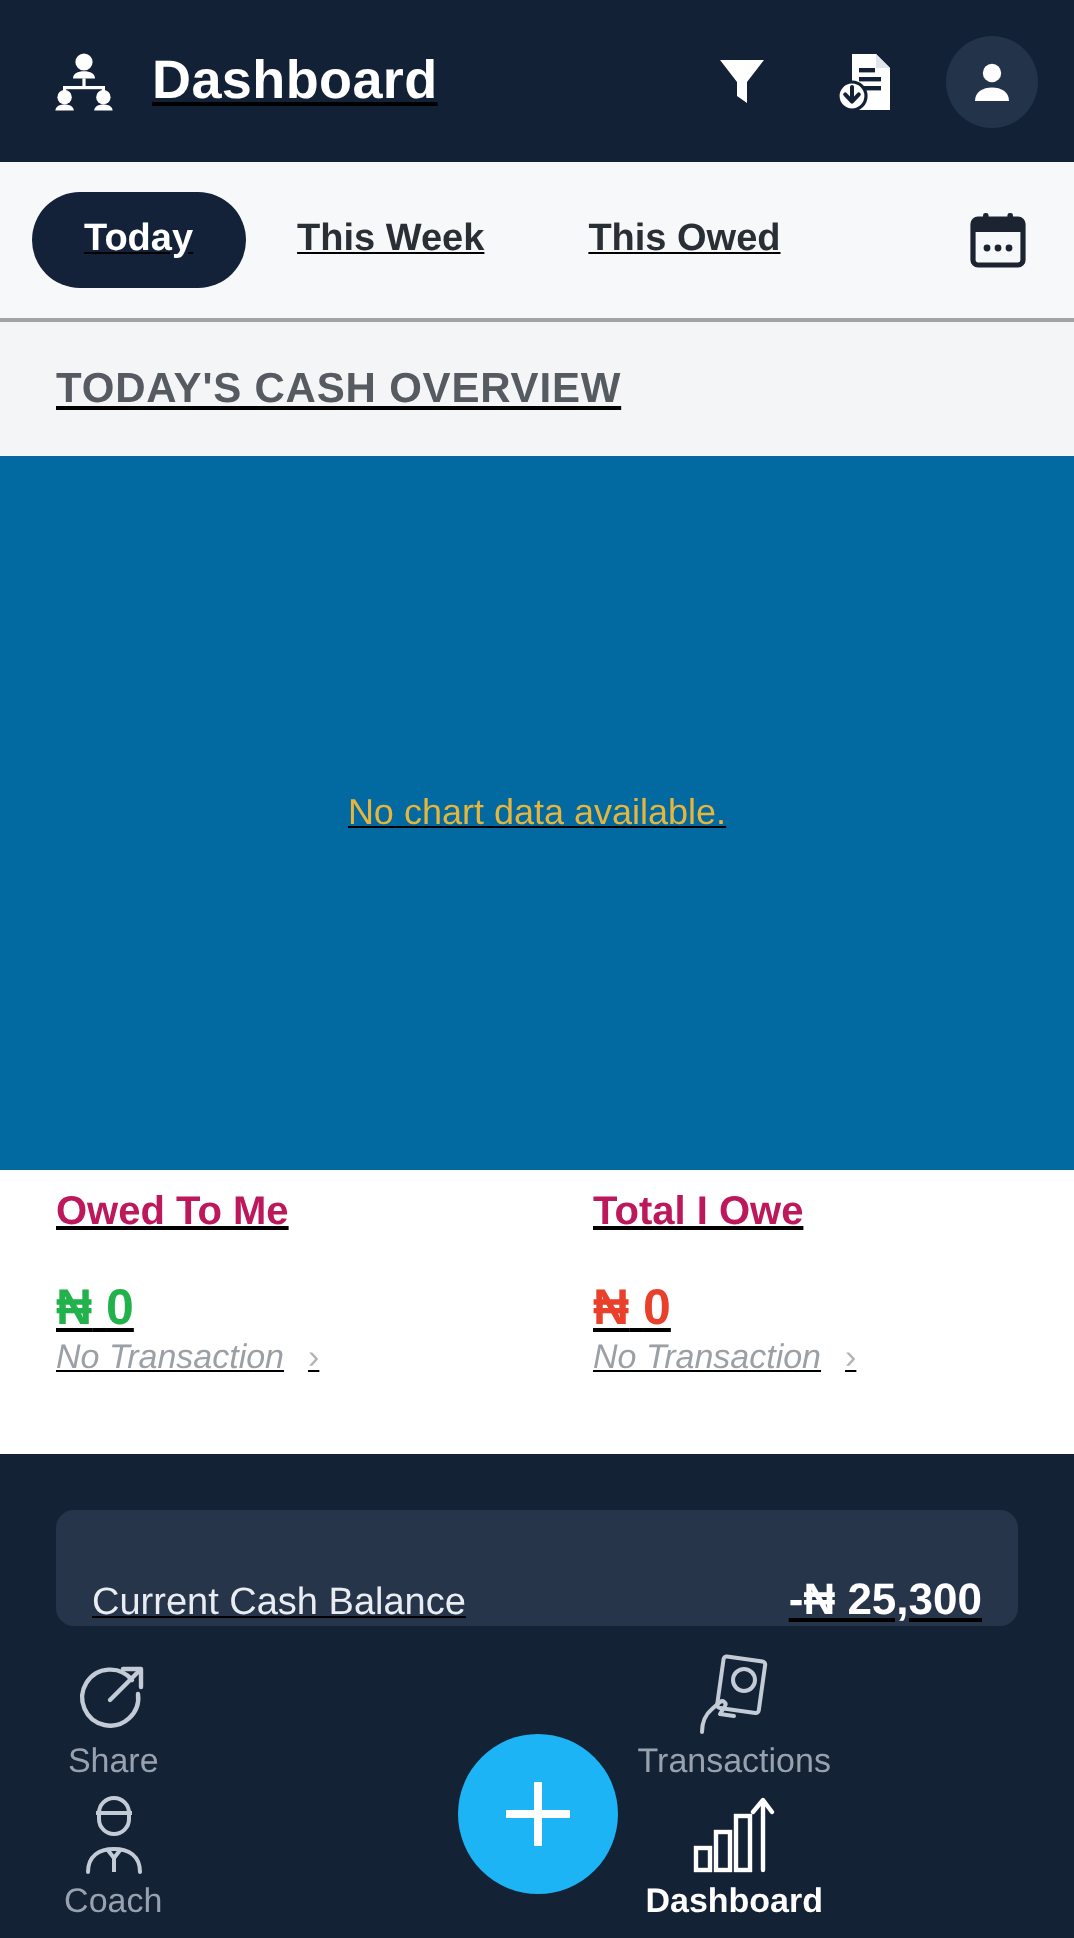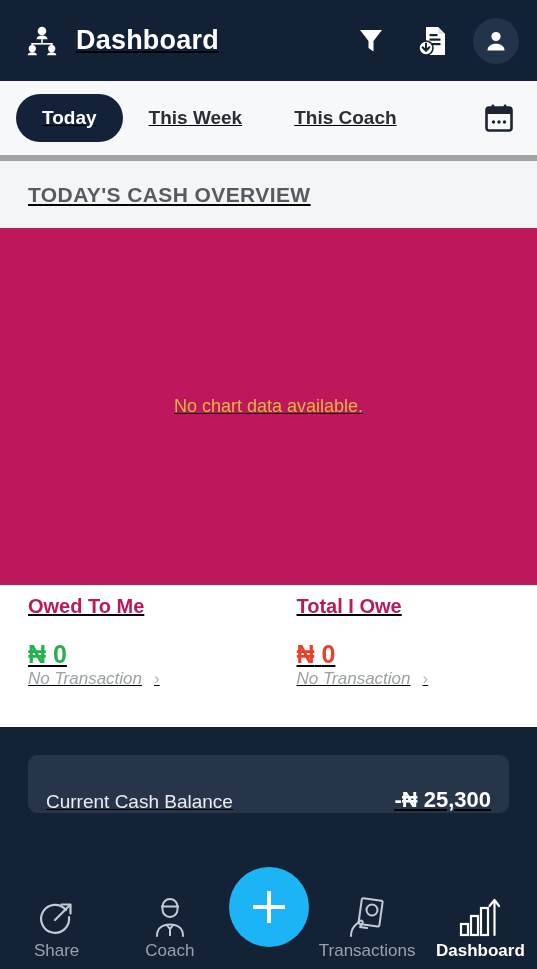--- a/index.html
+++ b/index.html
@@ -24,21 +24,21 @@
   }
   .appbar-actions { display:flex; align-items:center; gap:18px; }
   .appbar-btn { width:44px; height:44px; display:flex; align-items:center; justify-content:center; }
   .avatar-circle {
     width:46px; height:46px; border-radius:50%;
     background:#22334a; display:flex; align-items:center; justify-content:center;
   }
 
   
   .tabbar {
-    height:80px; background:#f7f8f9; border-bottom:6px solid #a3a3a3;
+    height:80px; background:#f7f8f9; border-bottom:2px solid #a3a3a3;
     display:flex; align-items:center; padding:0 16px; gap:0;
     flex:0 0 auto;
   }
   .tab {
     font-size:19px; font-weight:bold; color:#2a2f36;
     padding:13px 26px; border-radius:26px; white-space:nowrap;
   }
   .tab.active { background:#132239; color:#ffffff; }
   .tab-spacer { flex:1 1 auto; }
   .calendar-btn { width:44px; height:44px; display:flex; align-items:center; justify-content:center; }
@@ -48,21 +48,21 @@
     height:67px; background:#f4f5f6;
     display:flex; align-items:center; padding:0 28px;
     flex:0 0 auto;
   }
   .section-head h2 {
     font-size:21px; font-weight:bold; color:#565b61; letter-spacing:0.4px;
   }
 
   
   .chart-area {
-    background:#be185d; flex:0 0 auto; height:357px;
+    background:#0369a1; flex:0 0 auto; height:357px;
     display:flex; align-items:center; justify-content:center;
   }
   .chart-empty { color:#e6b53c; font-size:18px; }
 
   
   .summary {
     background:#ffffff; flex:0 0 auto; height:142px;
     display:flex; padding:0 28px;
   }
   .summary-col { width:50%; padding-top:10px; }
@@ -102,21 +102,21 @@
   .navitem .nav-ico { height:46px; display:flex; align-items:flex-end; justify-content:center; }
   .navitem .nav-lbl { font-size:17px; color:#98a2ae; }
   .navitem.active .nav-lbl { color:#ffffff; font-weight:bold; }
   .fab-slot { position:absolute; left:0; right:0; bottom:0; height:108px; pointer-events:none; }
   .fab {
     position:absolute; left:50%; transform:translateX(-50%);
     bottom:22px; width:80px; height:80px; border-radius:50%;
     background:#1CB4F5; display:flex; align-items:center; justify-content:center;
     pointer-events:auto;
   }
-  .nav-left, .nav-right { display:flex; width:50%; }
+  .nav-left, .nav-right { display:flex; width:50%;flex-direction:column; }
   .nav-left { padding-right:42px; }
   .nav-right { padding-left:42px; }
   .nav-left .navitem, .nav-right .navitem { width:50%; }
 </style>
 </head>
 <body>
 
 <div class="phone">
 
   <div class="appbar">
@@ -157,21 +157,21 @@
           <circle cx="13" cy="8.5" r="4.6" fill="#ffffff"></circle>
           <path d="M4.5 22.5c0-4.6 3.9-6.8 8.5-6.8s8.5 2.2 8.5 6.8z" fill="#ffffff"></path>
         </svg>
       </div>
     </div>
   </div>
 
   <div class="tabbar">
     <div class="tab active">Today</div>
     <div class="tab">This Week</div>
-    <div class="tab">This Coach</div>
+    <div class="tab">This Owed</div>
     <div class="tab-spacer"></div>
     <div class="calendar-btn">
       <svg width="30" height="30" viewBox="0 0 30 30">
         <rect x="2.5" y="4.5" width="25" height="23" rx="2.5" fill="none" stroke="#1b2430" stroke-width="2.6"></rect>
         <rect x="2.5" y="4.5" width="25" height="6.5" fill="#1b2430"></rect>
         <rect x="7.5" y="1.5" width="2.8" height="5" rx="1.2" fill="#1b2430"></rect>
         <rect x="19.7" y="1.5" width="2.8" height="5" rx="1.2" fill="#1b2430"></rect>
         <circle cx="9.5" cy="19" r="1.7" fill="#1b2430"></circle>
         <circle cx="15" cy="19" r="1.7" fill="#1b2430"></circle>
         <circle cx="20.5" cy="19" r="1.7" fill="#1b2430"></circle>

